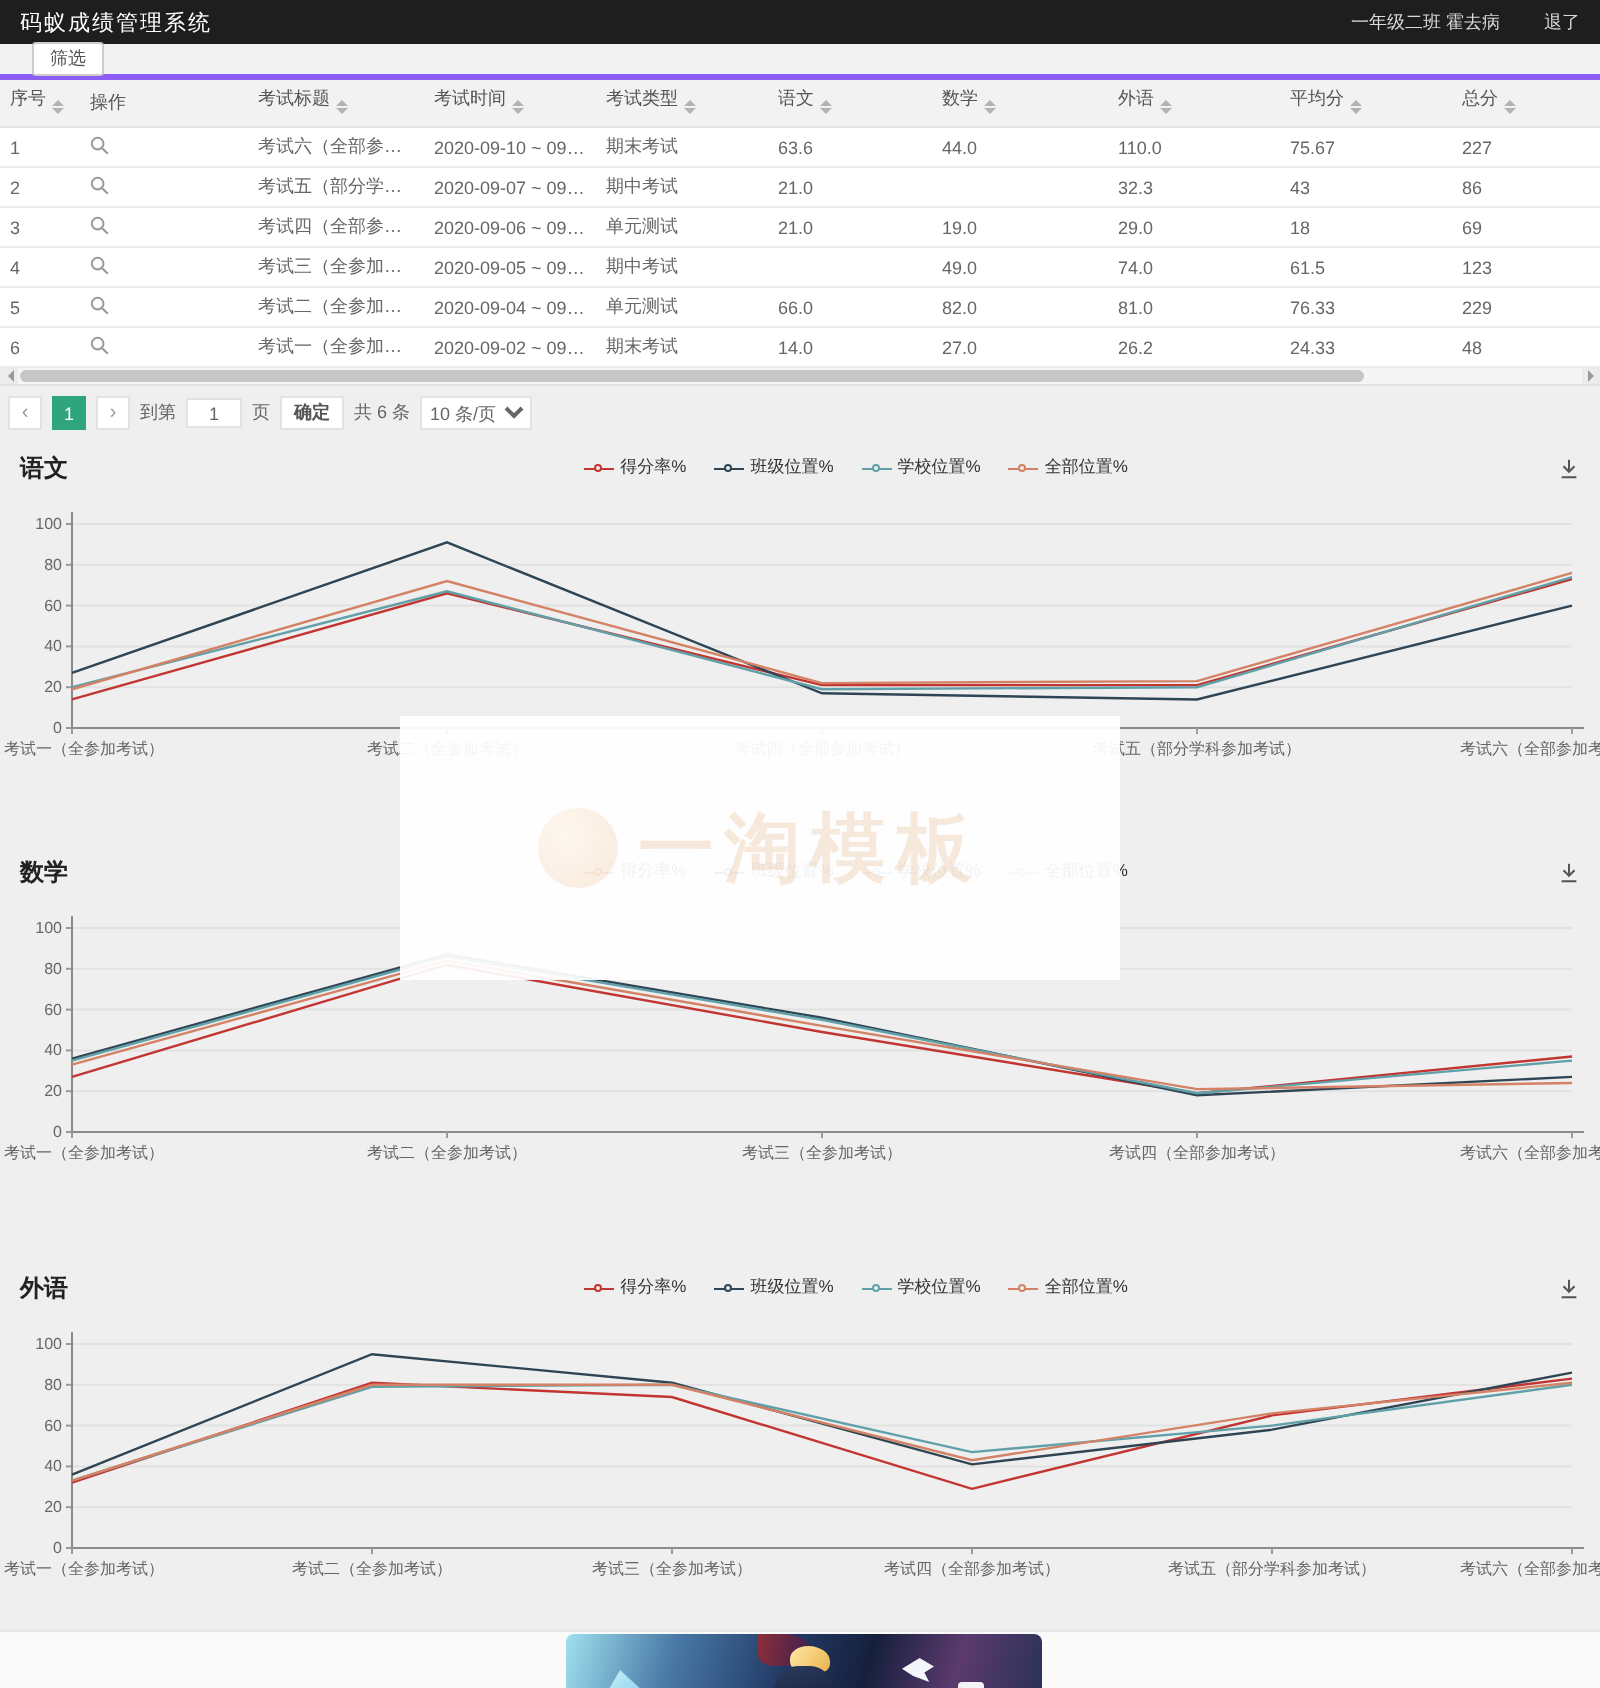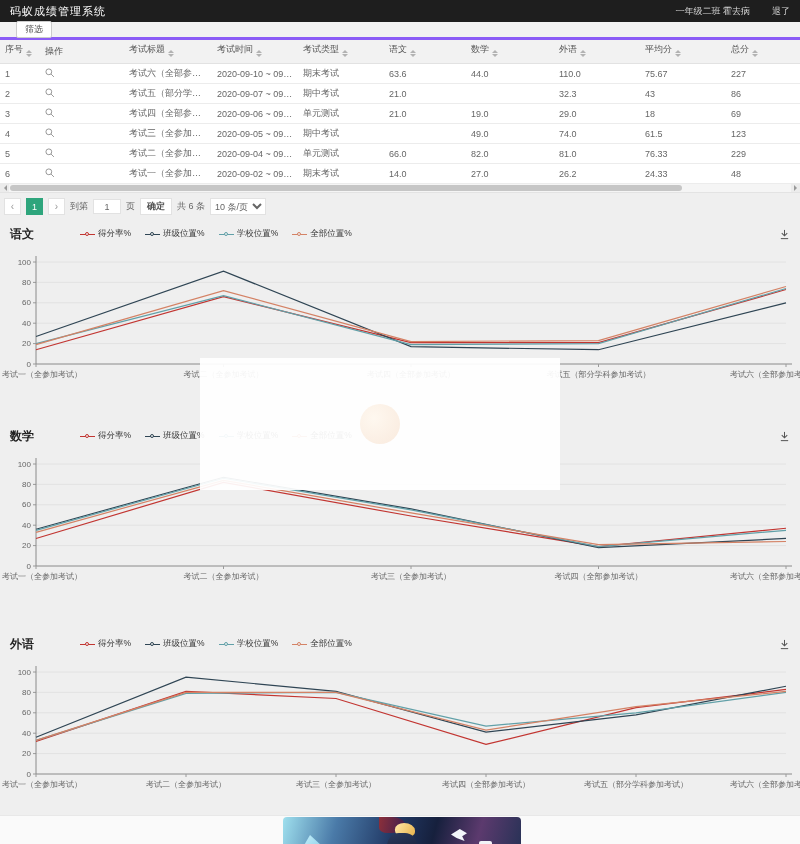--- a/index.html
+++ b/index.html
@@ -42,21 +42,21 @@
   .pg-btn{min-width:17px;height:17px;display:inline-flex;align-items:center;justify-content:center;background:#fff;border:1px solid #e2e2e2;color:#999;cursor:pointer;font-size:10px}
   .pg-cur{background:#2ea57c;border-color:#2ea57c;color:#fff;font-size:9px}
   .jump-input{width:28px;height:15px;border:1px solid #e2e2e2;text-align:center;font-size:9px;color:#666;background:#fff}
   .btn-confirm{height:17px;background:#fff;border:1px solid #e2e2e2;font-size:9px;color:#555;padding:0 6px;cursor:pointer;font-weight:bold}
   .size-select{height:17px;font-size:9px;color:#666;border:1px solid #e2e2e2;background:#fff}
 
   
   .chart-block{position:relative}
   .chart-head{display:flex;align-items:center;height:20px;padding:0 10px}
   .chart-title{font-size:12px;font-weight:bold;color:#222;width:70px}
-  .legend{flex:1;display:flex;align-items:center;gap:14px}
+  .legend{flex:1;display:flex;justify-content:center;align-items:center;gap:14px}
   .lg-item{display:inline-flex;align-items:center;gap:3px;font-size:8.5px;color:#333;cursor:pointer}
   .lg-mark{position:relative;width:15px;height:7px}
   .lg-mark i{position:absolute;left:0;top:3px;width:15px;height:1px}
   .lg-mark u{position:absolute;left:5px;top:1px;width:4px;height:4px;border-radius:50%;border:1px solid;background:#efefef}
   .dl-icon{width:14px;display:flex;justify-content:flex-end;cursor:pointer}
   svg.chart{display:block}
 
   
   .watermark{position:absolute;left:200px;top:358px;width:360px;height:132px;background:rgba(255,255,255,.93);z-index:40;display:flex;align-items:center;justify-content:center}
   .wm-inner{display:flex;align-items:center;gap:10px;opacity:.17}
@@ -491,20 +491,21 @@
         <polyline points="36,83.28 186,23.099999999999994 336,37.379999999999995 486,78.18 636,60.84 786,32.28" fill="none" stroke="#2f4554" stroke-width="1.2"></polyline>
         <polyline points="36,86.34 186,39.42 336,38.400000000000006 486,72.06 636,58.8 786,38.400000000000006" fill="none" stroke="#61a0a8" stroke-width="1.2"></polyline>
         <polyline points="36,86.34 186,38.400000000000006 336,38.400000000000006 486,76.14 636,52.68000000000001 786,37.379999999999995" fill="none" stroke="#d48265" stroke-width="1.2"></polyline>
       </svg>
     </div>
   </div>
 
 <div class="watermark">
   <div class="wm-inner">
     <span class="wm-logo"></span>
+    <span class="wm-text">一淘模板</span>
   </div>
 </div>
 
 <div class="footer">
   <div>感谢ThinkPHP,X-adm…的支持。</div>
   <div>本系统…</div>
   <div class="artwork">
     <i class="art-crystal"></i>
     <i class="art-cape"></i>
     <i class="art-hair"></i>

